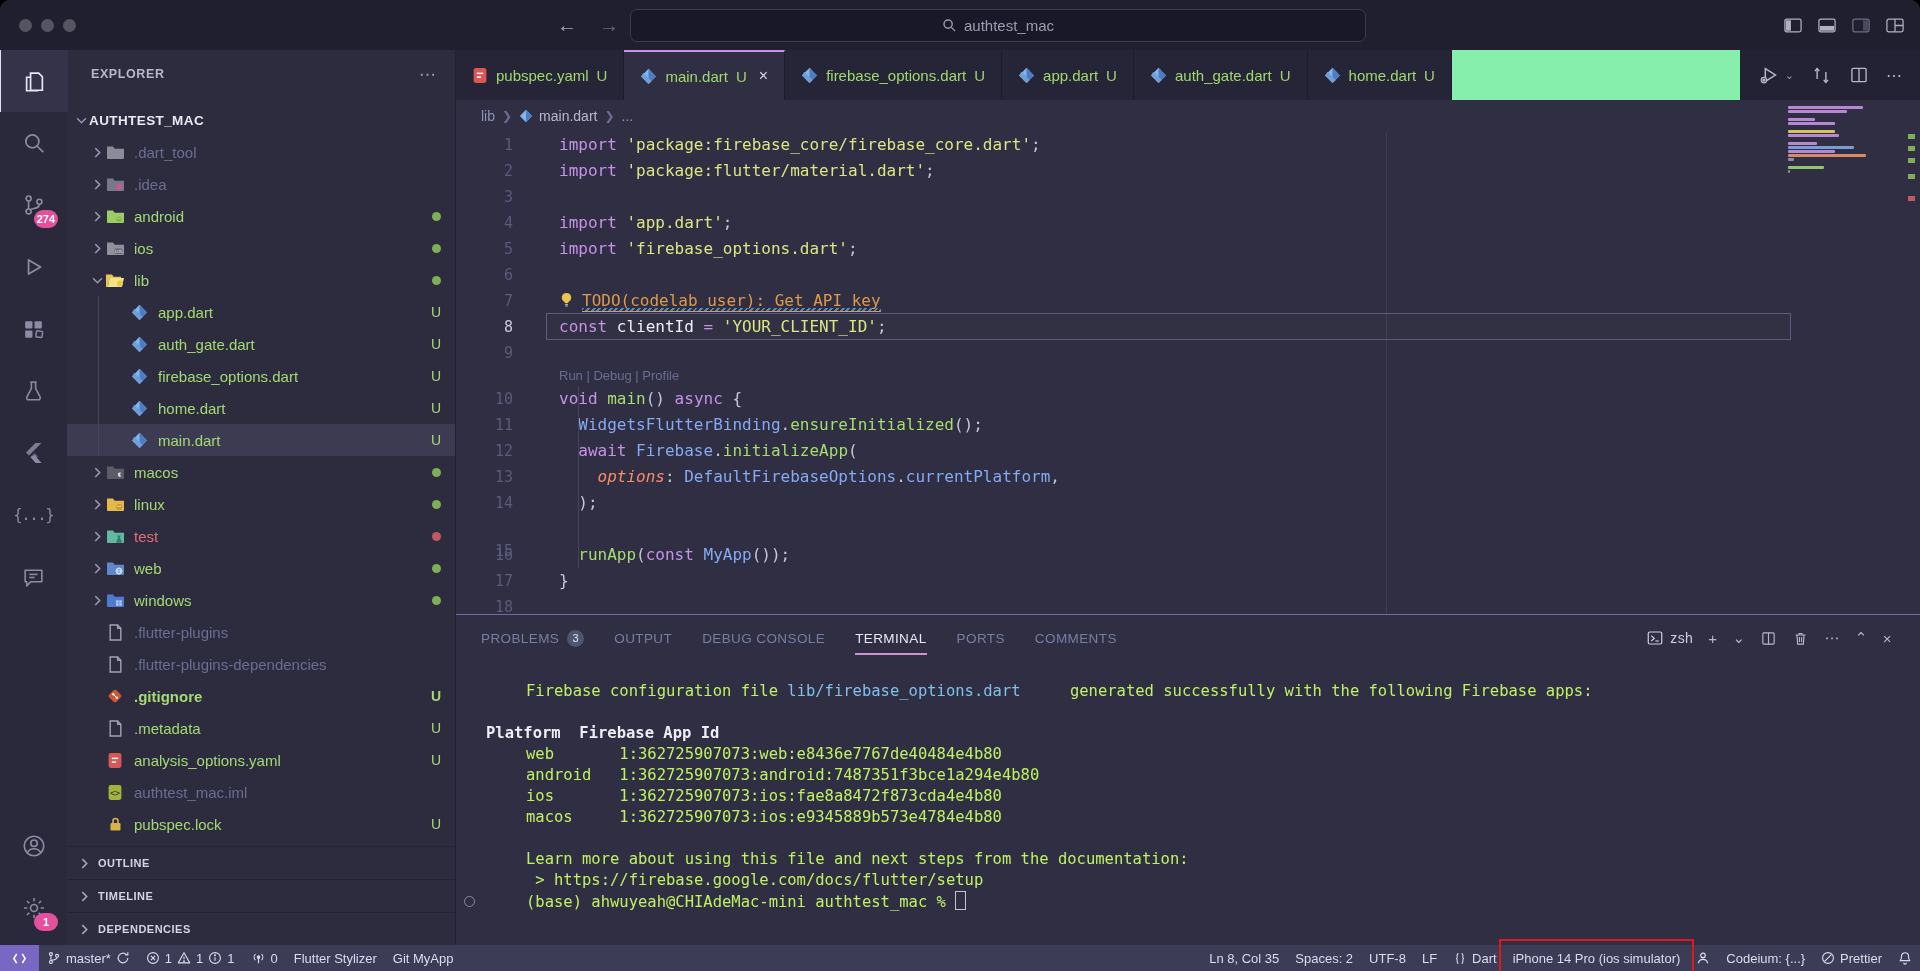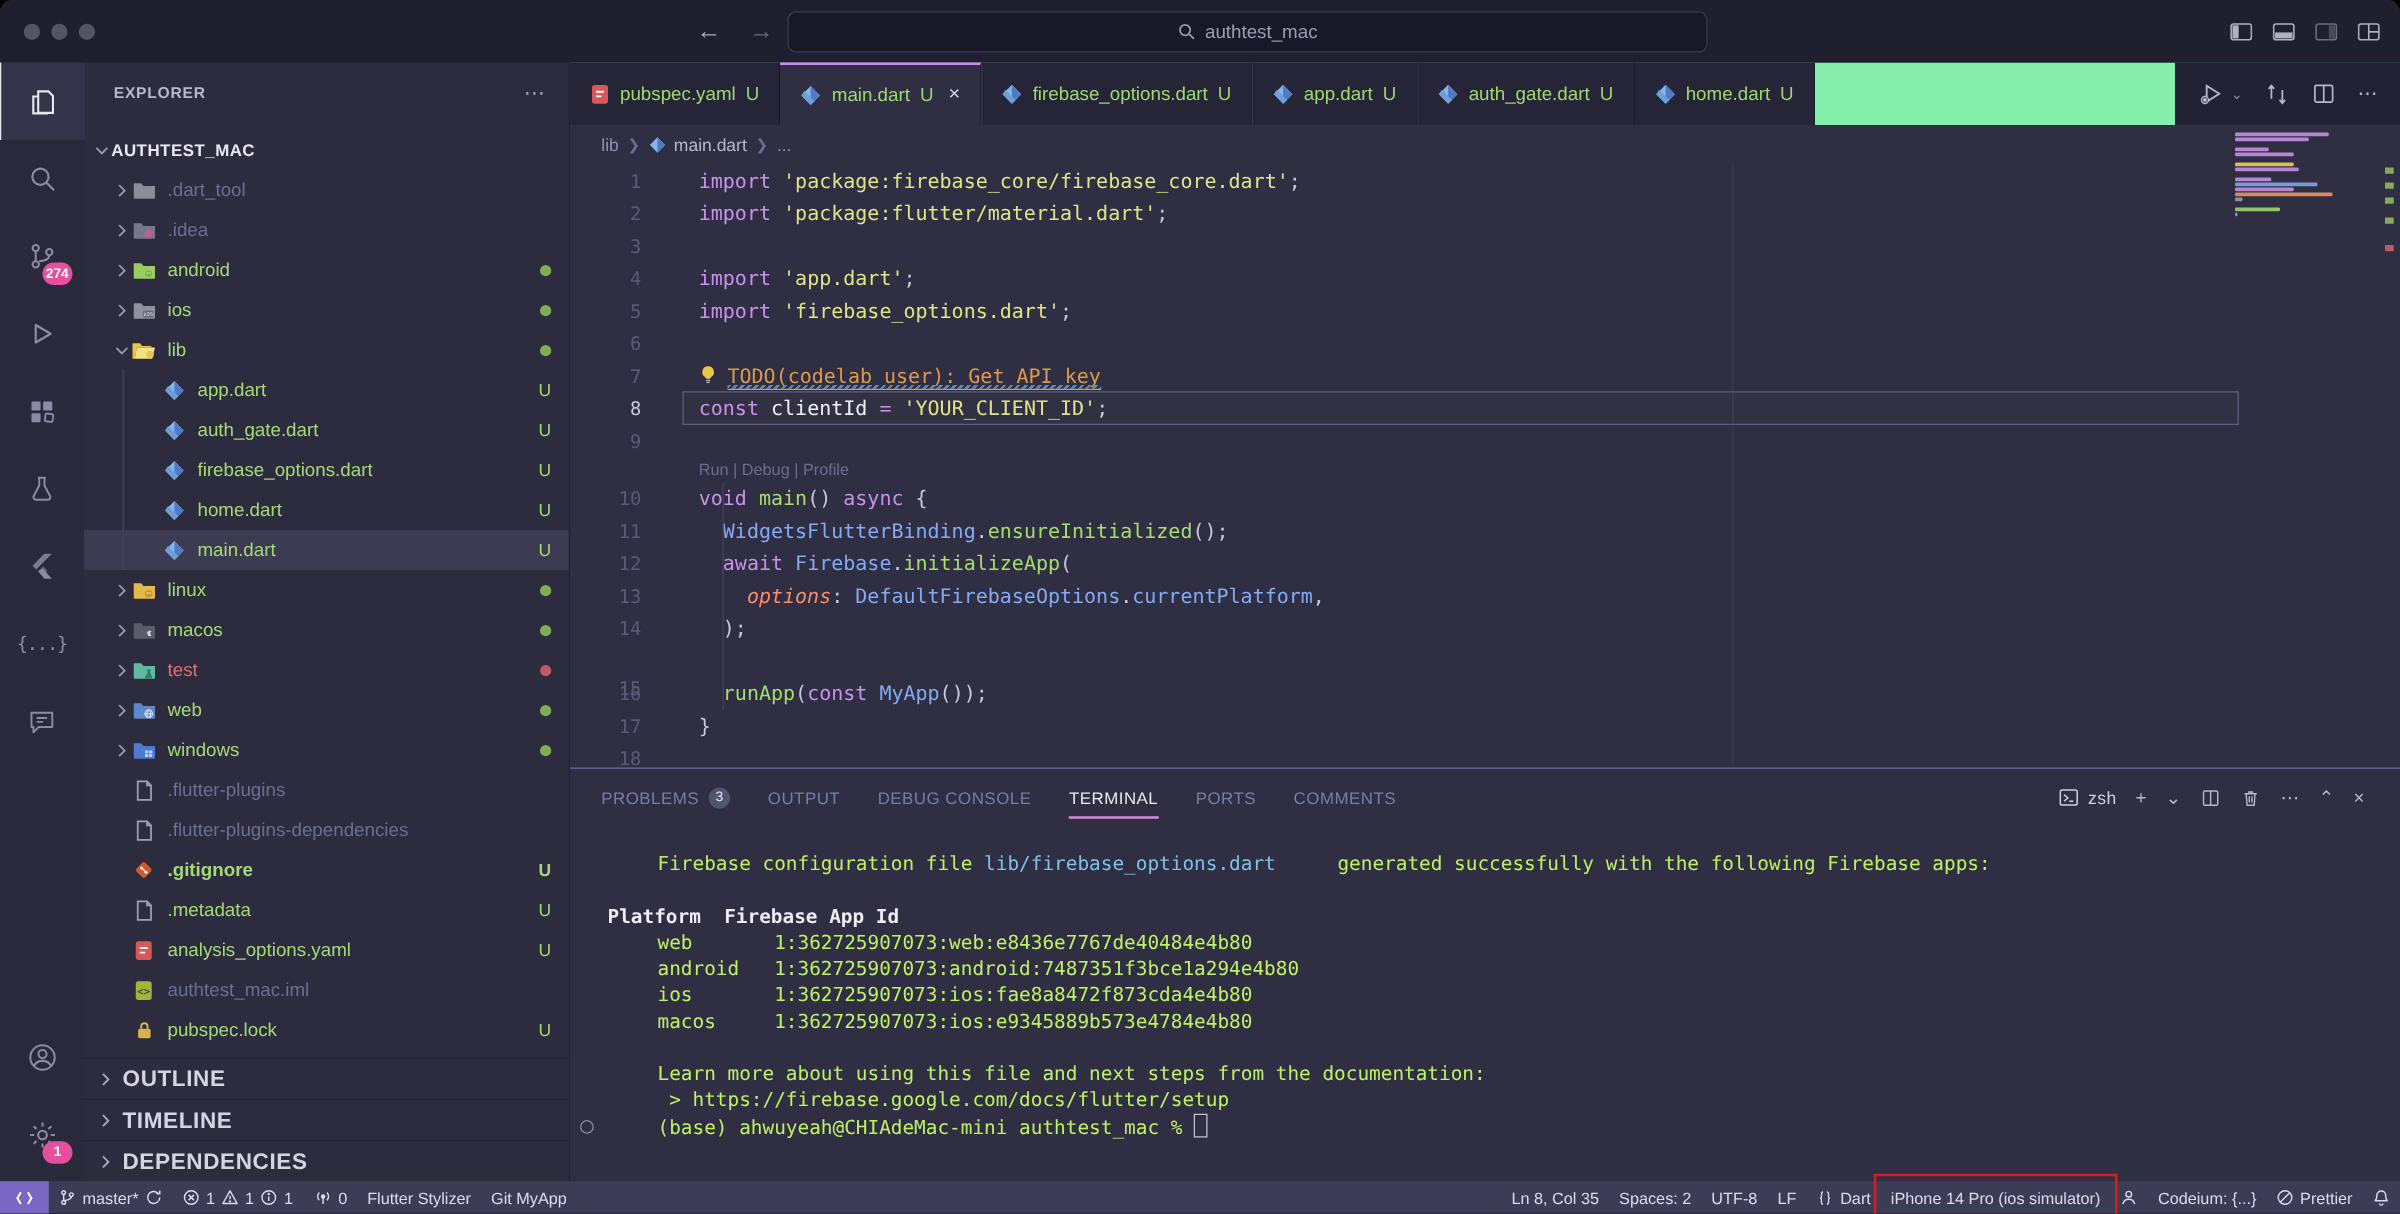--- a/index.html
+++ b/index.html
@@ -36,21 +36,21 @@
   .trow{height:32px;display:flex;align-items:center;padding-right:14px;position:relative;cursor:pointer;}
   .trow.selected{background:#3c3b52;}
   .trow .chev{width:16px;flex:none;color:#9796ab;display:flex;justify-content:center;}
   .trow .ticon{width:20px;height:18px;flex:none;margin-right:9px;display:flex;align-items:center;justify-content:center;}
   .trow .tlabel{white-space:nowrap;overflow:hidden;}
   .trow .tbadge{margin-left:auto;padding-left:8px;font-size:14px;}
   .c-green{color:#a3da74;} .c-red{color:#e06c75;} .c-dim{color:#696e92;} .c-root{color:#e8e8f2;font-weight:bold;font-size:13.5px;letter-spacing:.4px;}
   .dot{width:9px;height:9px;border-radius:50%;background:#7fae56;display:inline-block;}
   .dot.red{background:#c05a60;}
   .guide{position:absolute;left:31px;top:0;bottom:0;width:1px;background:#47465e;}
-  .sections{flex:none;font-size:18px;font-weight:bold;color:#d4d4e2;}
+  .sections{flex:none;font-size:11px;font-weight:bold;color:#d4d4e2;}
   .section{height:32px;display:flex;align-items:center;gap:8px;padding-left:12px;border-top:1px solid #242336;letter-spacing:.5px;background:#2d2c3f;}
   .section .chev{color:#a9a8bc;}
   
   .editorcol{flex:1;display:flex;flex-direction:column;min-width:0;background:#2f2e42;}
   .tabbar{height:50px;flex:none;background:#86efac;display:flex;align-items:stretch;}
   .tab{display:flex;align-items:center;gap:8px;padding:0 16px;background:#262537;border-right:1px solid #1d1c2b;
       font-size:15px;color:#9fd96f;cursor:pointer;position:relative;}
   .tab.active{background:#2f2e42;border-top:2.5px solid #c792ea;padding-top:0;}
   .tab .close{color:#d8d8e6;font-size:16px;margin-left:4px;}
   .tab .ubadge{opacity:.95;}
@@ -380,42 +380,42 @@
             <span class="tbadge c-green">U</span>
           </div>
           <div class="trow" style="padding-left: 22px;">
             <span class="chev">
               <svg width="11" height="11" viewBox="0 0 10 10">
                 <path d="M3 1l4 4-4 4" fill="none" stroke="currentColor" stroke-width="1.4"></path>
               </svg>
             </span>
             <span class="ticon">
               <svg width="19" height="16" viewBox="0 0 19 16">
+                <path d="M1 2.5h6l1.7 2.2H18V14a1 1 0 0 1-1 1H2a1 1 0 0 1-1-1z" fill="#5a5c66"></path>
+                <path d="M13.6 8.6c-.5-.1-1.1.2-1.4.6-.4.5-.5 1.5-.1 2.3.3.7.9 1.5 1.6 1.4.6 0 .9-.4 1.5-.4v-.1c-.6-.5-1-1.1-1-1.9 0-.8.5-1.4 1-1.6-.4-.4-1.1-.4-1.6-.3z" fill="#d8d8e0"></path>
+              </svg>
+            </span>
+            <span class="tlabel c-green">macos</span>
+            <span class="tbadge"><span class="dot"></span></span>
+          </div>
+          <div class="trow" style="padding-left: 22px;">
+            <span class="chev">
+              <svg width="11" height="11" viewBox="0 0 10 10">
+                <path d="M3 1l4 4-4 4" fill="none" stroke="currentColor" stroke-width="1.4"></path>
+              </svg>
+            </span>
+            <span class="ticon">
+              <svg width="19" height="16" viewBox="0 0 19 16">
                 <path d="M1 2.5h6l1.7 2.2H18V14a1 1 0 0 1-1 1H2a1 1 0 0 1-1-1z" fill="#e5b84a"></path>
                 <circle cx="13" cy="11" r="3" fill="#c79a30"></circle>
                 <circle cx="12" cy="10.4" r=".6" fill="#fff"></circle>
                 <circle cx="14" cy="10.4" r=".6" fill="#fff"></circle>
               </svg>
             </span>
             <span class="tlabel c-green">linux</span>
-            <span class="tbadge"><span class="dot"></span></span>
-          </div>
-          <div class="trow" style="padding-left: 22px;">
-            <span class="chev">
-              <svg width="11" height="11" viewBox="0 0 10 10">
-                <path d="M3 1l4 4-4 4" fill="none" stroke="currentColor" stroke-width="1.4"></path>
-              </svg>
-            </span>
-            <span class="ticon">
-              <svg width="19" height="16" viewBox="0 0 19 16">
-                <path d="M1 2.5h6l1.7 2.2H18V14a1 1 0 0 1-1 1H2a1 1 0 0 1-1-1z" fill="#5a5c66"></path>
-                <path d="M13.6 8.6c-.5-.1-1.1.2-1.4.6-.4.5-.5 1.5-.1 2.3.3.7.9 1.5 1.6 1.4.6 0 .9-.4 1.5-.4v-.1c-.6-.5-1-1.1-1-1.9 0-.8.5-1.4 1-1.6-.4-.4-1.1-.4-1.6-.3z" fill="#d8d8e0"></path>
-              </svg>
-            </span>
-            <span class="tlabel c-green">macos</span>
             <span class="tbadge"><span class="dot"></span></span>
           </div>
           <div class="trow" style="padding-left: 22px;">
             <span class="chev">
               <svg width="11" height="11" viewBox="0 0 10 10">
                 <path d="M3 1l4 4-4 4" fill="none" stroke="currentColor" stroke-width="1.4"></path>
               </svg>
             </span>
             <span class="ticon">
               <svg width="19" height="16" viewBox="0 0 19 16">

